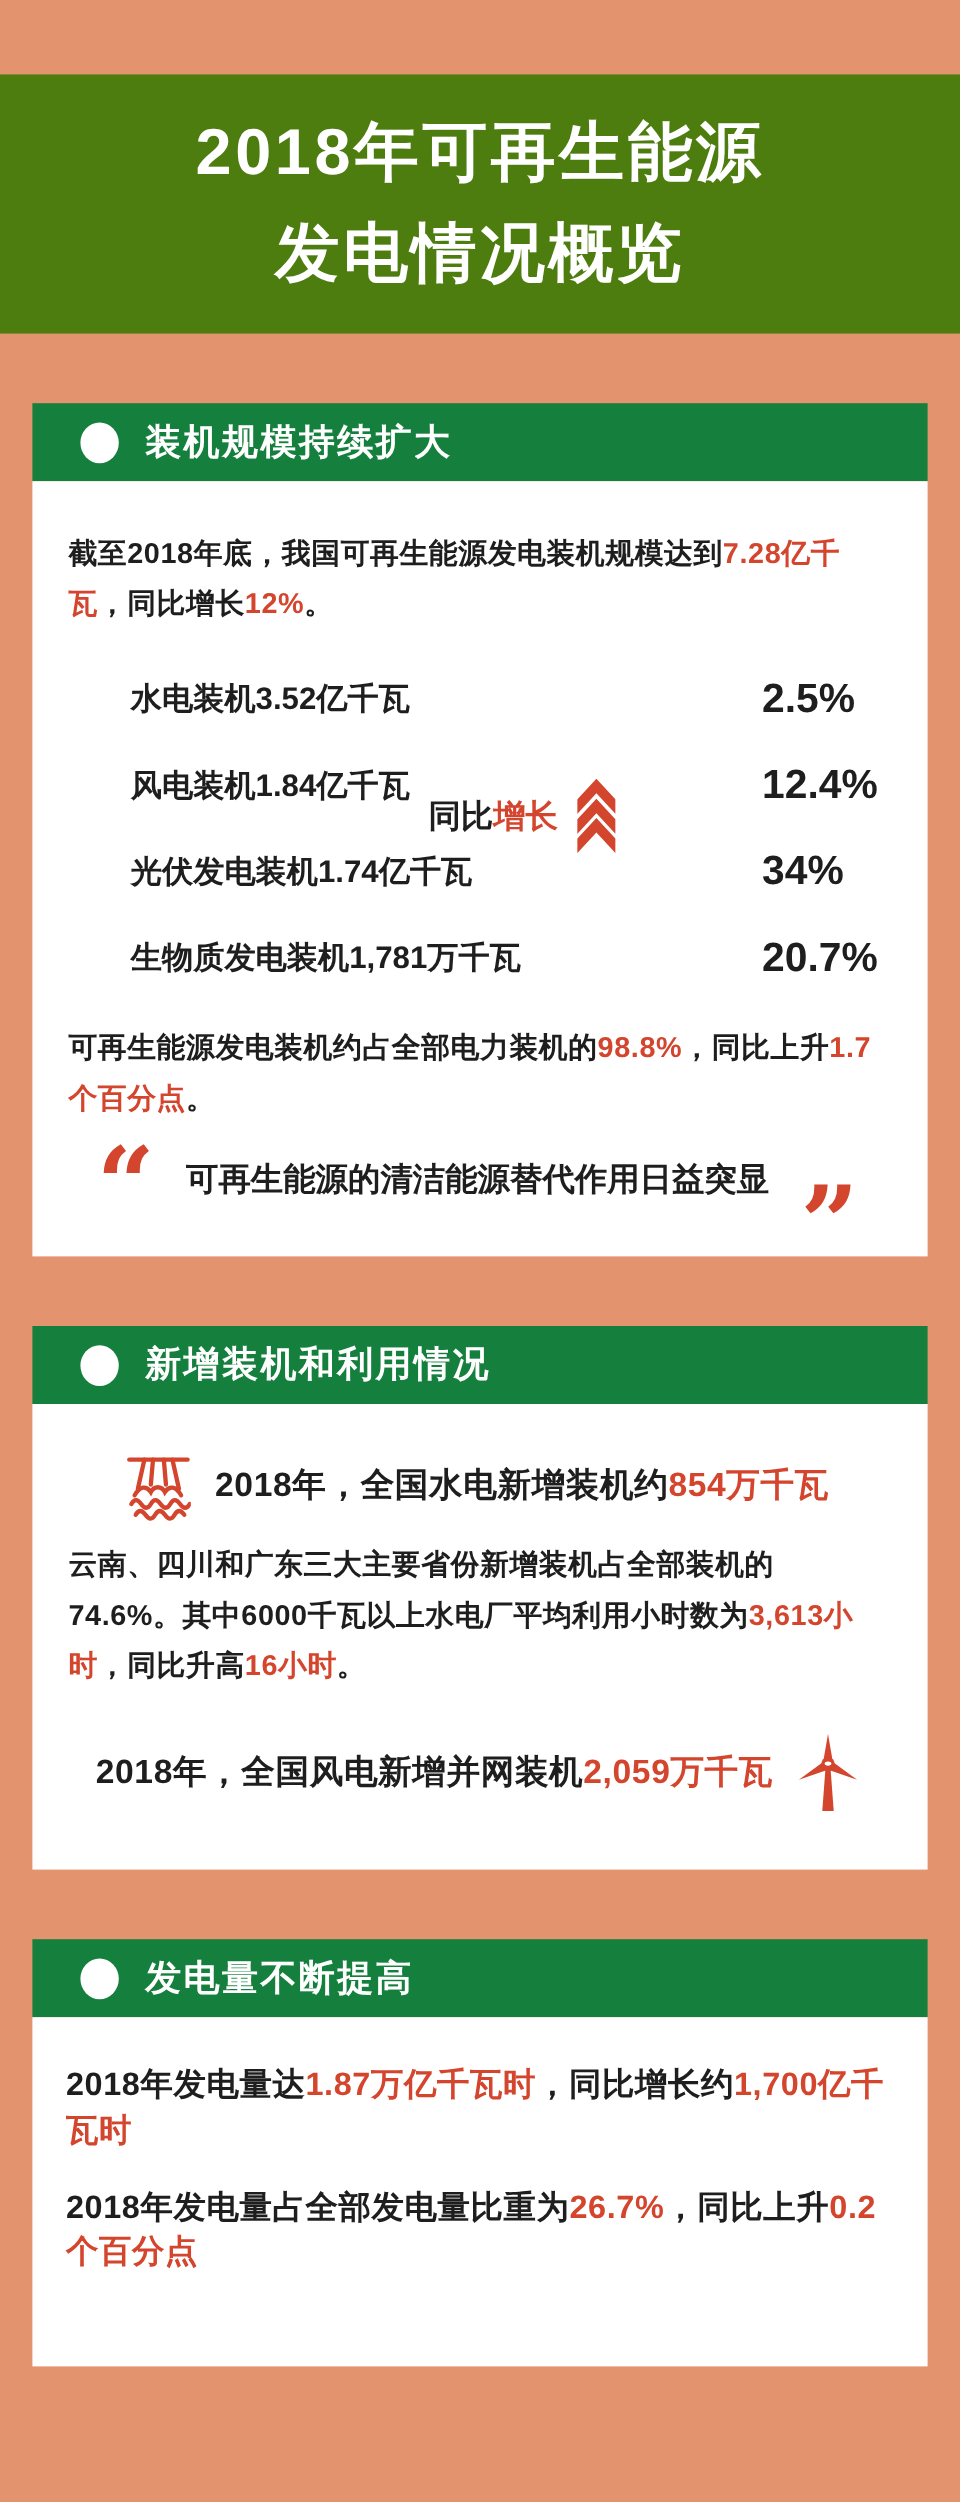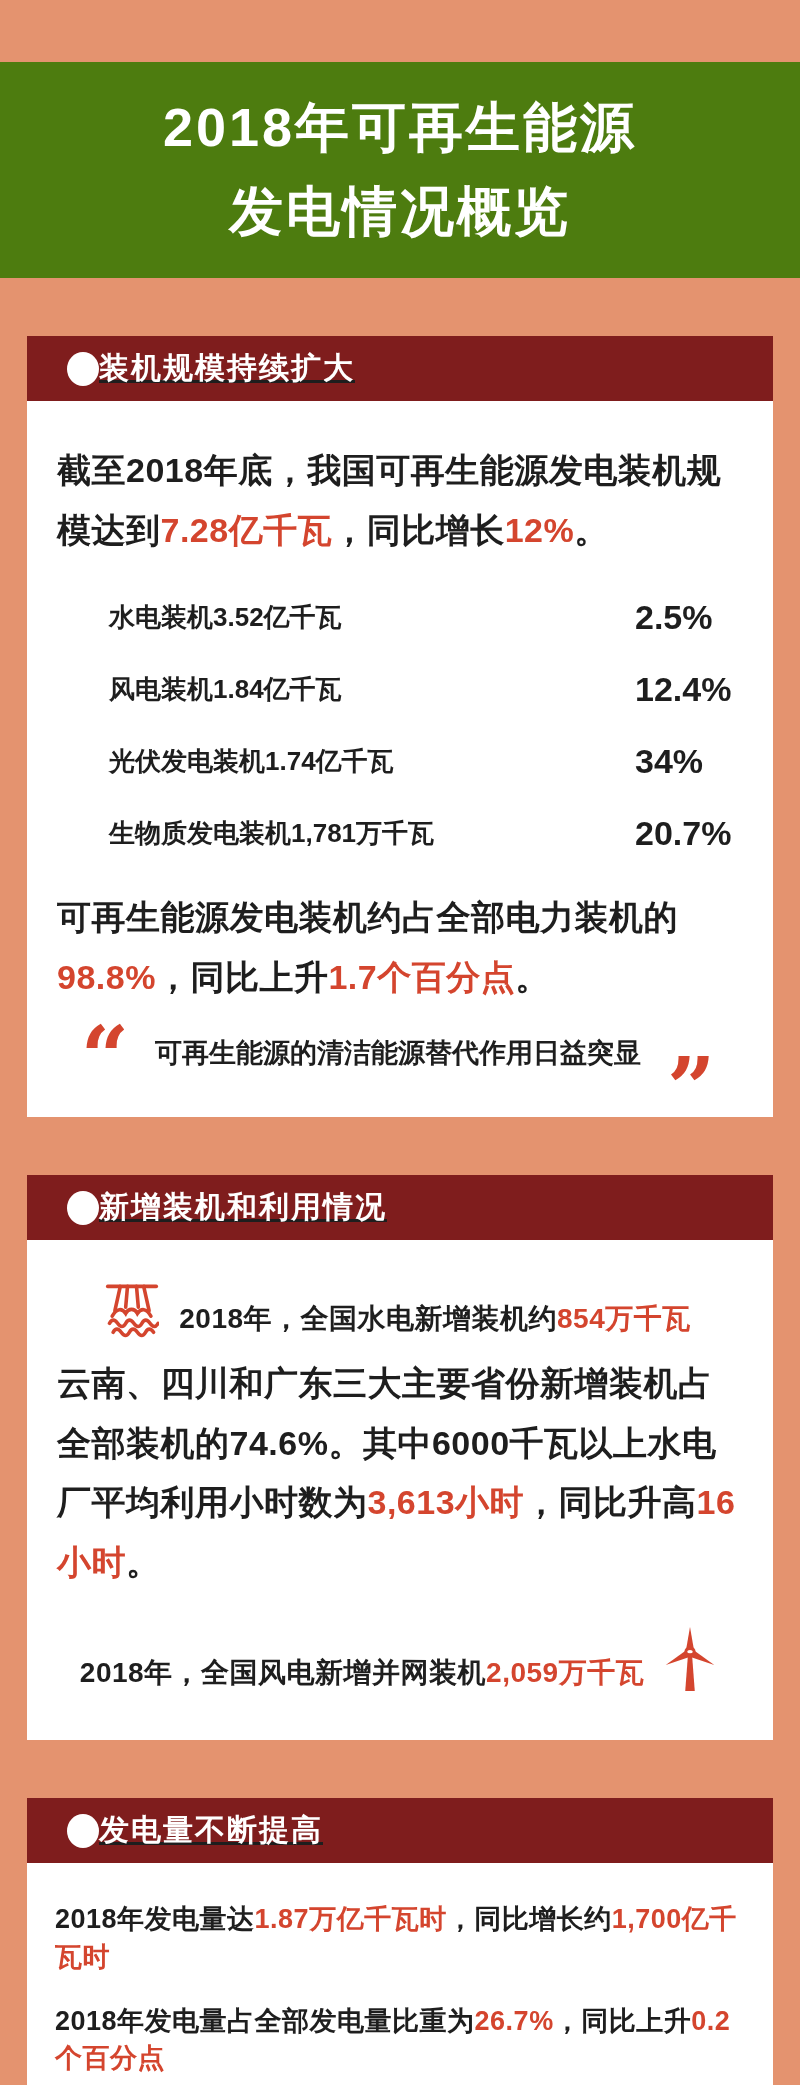--- a/index.html
+++ b/index.html
@@ -15,28 +15,28 @@
     margin-top:62px; height:216px; background:#4d7c0f;
     display:flex; align-items:center; justify-content:center;
   }
   .title-block h1 {
     color:#FFFFFF; font-size:54px; line-height:1.55;
     text-align:center; letter-spacing:3px; font-weight:700;
   }
   .content { margin:0 27px; }
   .section { margin-top:58px; }
   .section-header {
-    height:65px; background:#7f1d1d;
-    display:flex; align-items:center; padding-left:40px;text-decoration:underline;
+    height:65px; background:#15803d;
+    display:flex; align-items:center; gap:22px; padding-left:40px;
   }
   .bullet { width:32px; height:34px; background:#FFFFFF; border-radius:50%; flex:0 0 auto; }
   .section-title { color:#FFFFFF; font-size:30px; letter-spacing:2px; }
   .card { background:#FFFFFF; }
   .red { color:#D4452E; }
-  .body-text { font-size:34px; line-height:1.75; letter-spacing:0.5px; }
+  .body-text { font-size:24px; line-height:1.75; letter-spacing:0.5px; }
 
   
   .card1 { padding:40px 34px 46px 30px; }
   .stats { position:relative; margin:36px 0 6px; padding-left:14px; }
   .stat-row { display:flex; align-items:center; height:42px; margin-bottom:30px;margin-left:38px; }
   .stat-label { width:526px; font-size:26px; }
   .stat-value { font-size:34px; }
   .growth-overlay {
     position:absolute; left:300px; top:46%; transform:translateY(-50%);
     display:flex; align-items:center; gap:16px;
@@ -50,21 +50,21 @@
   }
   .qmark {
     font-family:"DejaVu Serif","Liberation Serif",serif;
     font-size:84px; color:#D4452E; line-height:0; flex:0 0 auto;
   }
   .q-open  { align-self:flex-start; margin-top:22px; }
   .q-close { align-self:flex-end; margin-bottom:-18px; }
 
   
   .card2 { padding:38px 34px 48px 30px; }
-  .icon-row { display:flex; align-items:flex-end; justify-content:center; gap:20px; }
+  .icon-row { display:flex; align-items:center; justify-content:center; gap:20px; }
   .icon-row .headline { font-size:28px; letter-spacing:0.5px; }
   .detail { margin-top:16px; }
   .wind-row { margin-top:34px; }
 
   
   .card3 { padding:38px 30px 50px 28px; }
   .gen-line { margin-bottom:26px; font-size:27px; line-height:1.4; letter-spacing:0.5px; }
 </style>
 </head>
 <body>
@@ -97,20 +97,28 @@
         </div>
         <div class="stat-row">
           <span class="stat-label">光伏发电装机1.74亿千瓦</span>
           <span class="stat-value">34%</span>
         </div>
         <div class="stat-row">
           <span class="stat-label">生物质发电装机1,781万千瓦</span>
           <span class="stat-value">20.7%</span>
         </div>
 
+        <div class="growth-overlay">
+          <span class="growth-text"><span>同比</span><span class="red">增长</span></span>
+          <svg class="chevron-svg" width="32" height="62" viewBox="0 0 48 93">
+            <polygon fill="#D4452E" points="24,0 48,26 48,44 24,18 0,44 0,26"></polygon>
+            <polygon fill="#D4452E" points="24,25 48,51 48,69 24,43 0,69 0,51"></polygon>
+            <polygon fill="#D4452E" points="24,49 48,75 48,93 24,67 0,93 0,75"></polygon>
+          </svg>
+        </div>
       </div>
 
       <p class="body-text share-text"><span>可再生能源发电装机约占全部电力装机的</span><span class="red">98.8%</span><span>，同比上升</span><span class="red">1.7个百分点</span><span>。</span></p>
 
       <div class="quote">
         <span class="qmark q-open">“</span>
         <span>可再生能源的清洁能源替代作用日益突显</span>
         <span class="qmark q-close">”</span>
       </div>
     </div>

